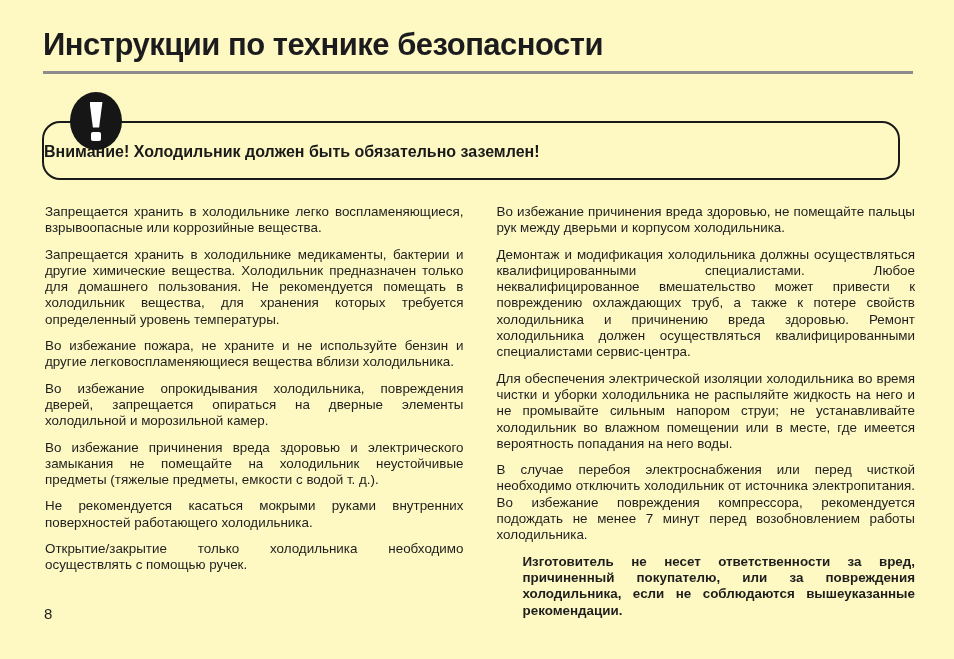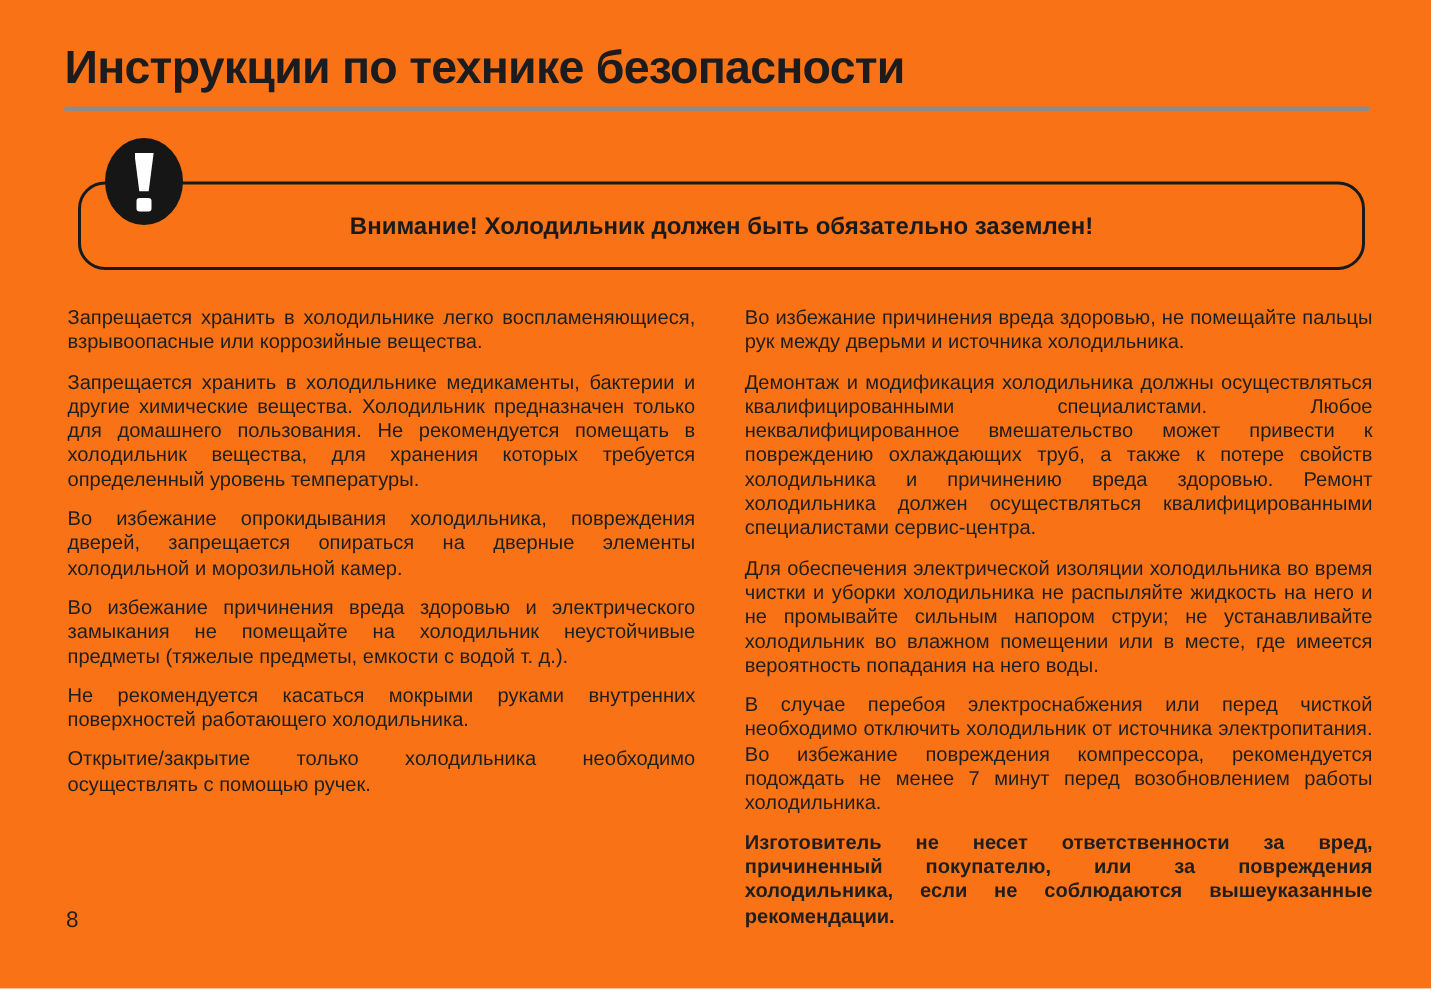--- a/index.html
+++ b/index.html
@@ -3,21 +3,21 @@
 <meta charset="utf-8">
 <style>
   * { margin: 0; padding: 0; box-sizing: border-box; }
   html, body { background: #ffffff; }
   body { font-family: "Liberation Sans", "DejaVu Sans", sans-serif; }
 
   .page {
     position: relative;
     width: 954px;
     height: 659px;
-    background: #f97316;
+    background: #fef9c3;
     overflow: hidden;
   }
 
   .page-title {
     position: absolute;
     left: 43px;
     top: 27px;
     font-size: 31px;
     font-weight: bold;
     letter-spacing: -0.5px;
@@ -29,29 +29,28 @@
     position: absolute;
     left: 43px;
     top: 71px;
     width: 870px;
     height: 3px;
     background: #8c8c8c;
   }
 
   .warning-box {
     position: absolute;
-    left: 52px;
+    left: 42px;
     top: 121px;
     width: 858px;
     height: 59px;
     border: 2px solid #1a1a1a;
     border-radius: 18px;
     display: flex;
     align-items: center;
-    justify-content: center;
   }
 
   .warning-text {
     font-size: 16px;
     font-weight: bold;
     color: #1a1a1a;
     text-align: center;
     padding-top: 2px;
   }
 
@@ -95,21 +94,21 @@
 
   .col p {
     font-size: 13.4px;
     line-height: 16.3px;
     color: #1e1e1e;
     text-align: justify;
     margin-bottom: 10px;
     hyphens: auto;
     -webkit-hyphens: auto;
   }
-  .col p.bold { font-weight: bold; }
+  .col p.bold { font-weight: bold; margin-left: 26px; }
 
   .page-number {
     position: absolute;
     left: 44px;
     top: 605px;
     font-size: 15px;
     color: #1e1e1e;
   }
 </style>
 </head>
@@ -127,27 +126,28 @@
   </div>
 
   <div class="warning-box">
     <p class="warning-text">Внимание! Холодильник должен быть обязательно заземлен!</p>
   </div>
 
   <div class="columns">
     <div class="col">
       <p>Запрещается хранить в холодильнике легко воспламеняющиеся, взрывоопасные или коррозийные вещества.</p>
       <p>Запрещается хранить в холодильнике медикаменты, бактерии и другие химические вещества. Холодильник предназначен только для домашнего пользования. Не рекомендуется помещать в холодильник вещества, для хранения которых требуется определенный уровень температуры.</p>
+      <p>Во избежание пожара, не храните и не используйте бензин и другие легковоспламеняющиеся вещества вблизи холодильника.</p>
       <p>Во избежание опрокидывания холодильника, повреждения дверей, запрещается опираться на дверные элементы холодильной и морозильной камер.</p>
       <p>Во избежание причинения вреда здоровью и электрического замыкания не помещайте на холодильник неустойчивые предметы (тяжелые предметы, емкости с водой т. д.).</p>
       <p>Не рекомендуется касаться мокрыми руками внутренних поверхностей работающего холодильника.</p>
       <p>Открытие/закрытие только холодильника необходимо осуществлять с помощью ручек.</p>
     </div>
     <div class="col">
-      <p>Во избежание причинения вреда здоровью, не помещайте пальцы рук между дверьми и источника холодильника.</p>
+      <p>Во избежание причинения вреда здоровью, не помещайте пальцы рук между дверьми и корпусом холодильника.</p>
       <p>Демонтаж и модификация холодильника должны осуществляться квалифицированными специалистами. Любое неквалифицированное вмешательство может привести к повреждению охлаждающих труб, а также к потере свойств холодильника и причинению вреда здоровью. Ремонт холодильника должен осуществляться квалифицированными специалистами сервис-центра.</p>
       <p>Для обеспечения электрической изоляции холодильника во время чистки и уборки холодильника не распыляйте жидкость на него и не промывайте сильным напором струи; не устанавливайте холодильник во влажном помещении или в месте, где имеется вероятность попадания на него воды.</p>
       <p>В случае перебоя электроснабжения или перед чисткой необходимо отключить холодильник от источника электропитания. Во избежание повреждения компрессора, рекомендуется подождать не менее 7 минут перед возобновлением работы холодильника.</p>
       <p class="bold">Изготовитель не несет ответственности за вред, причиненный покупателю, или за повреждения холодильника, если не соблюдаются вышеуказанные рекомендации.</p>
     </div>
   </div>
 
   <div class="page-number">8</div>
 
 </div>

